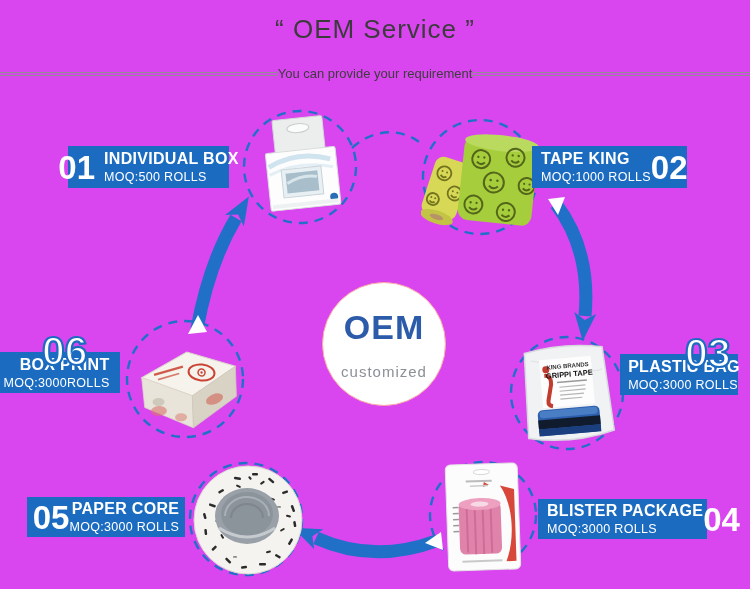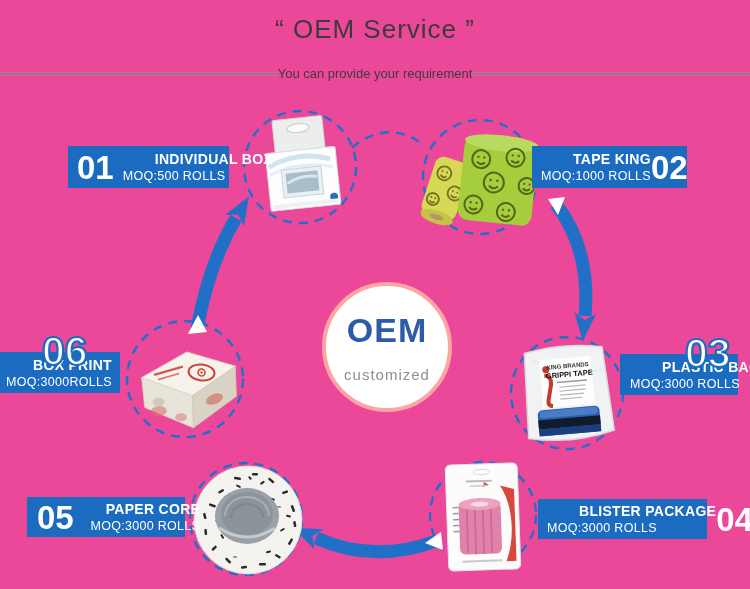--- a/index.html
+++ b/index.html
@@ -1,48 +1,48 @@
 <!DOCTYPE html>
 <html><head>
 <meta charset="utf-8">
 <style>
   html,body{margin:0;padding:0;background:#fff;}
-  .stage{position:relative;width:750px;height:589px;background:#ec4899;overflow:hidden;
+  .stage{position:relative;width:750px;height:589px;background:#d946ef;overflow:hidden;
          font-family:"Liberation Sans",sans-serif;}
   
   .hdr-title{position:absolute;top:14px;left:0;right:0;text-align:center;
              font-size:26px;color:#3b3b3b;letter-spacing:1px;}
   .hdr-sub{position:absolute;top:66px;left:0;right:0;display:flex;align-items:center;}
   .rule{flex:1;height:2px;border-top:1px solid #8e8e8e;border-bottom:1px solid #8e8e8e;}
   .hdr-sub .txt{margin:0 0;font-size:13px;color:#3d3d3d;white-space:nowrap;text-align:right;}
   
   .bg-svg{position:absolute;left:0;top:0;z-index:1;}
   .img-svg{position:absolute;z-index:2;}
   
   .lbl{position:absolute;background:#1b6cc1;color:#fff;display:flex;align-items:center;
-       box-sizing:border-box;z-index:3;}
+       box-sizing:border-box;z-index:3;justify-content:center;}
   .lbl .num{font-size:33px;font-weight:bold;line-height:1;}
   .lbl .txt{display:flex;flex-direction:column;justify-content:center;}
-  .t1{font-size:14px;font-weight:bold;letter-spacing:.3px;white-space:nowrap;margin-left:32px;}
+  .t1{font-size:16px;font-weight:bold;letter-spacing:.3px;white-space:nowrap;}
   .t2{font-size:12.5px;margin-top:2px;letter-spacing:.3px;white-space:nowrap;}
   #l1{left:68px;top:146px;width:161px;height:42px;padding:0 9px;gap:9px;}
   #l2{left:532px;top:146px;width:155px;height:42px;padding:0 9px;justify-content:space-between;}
   #l3{left:620px;top:354px;width:118px;height:41px;padding-left:10px;}
   #l4{left:538px;top:499px;width:169px;height:40px;padding:0 9px;justify-content:space-between;}
   #l5{left:27px;top:497px;width:158px;height:40px;padding:0 10px;}
   #l5 .txt{flex:1;align-items:flex-end;}
   #l6{left:0;top:352px;width:120px;height:41px;justify-content:center;padding-right:7px;}
   #l6 .txt{align-items:flex-end;}
   .bignum{position:absolute;z-index:4;font-size:41px;font-weight:bold;line-height:1;
           color:#fff;-webkit-text-stroke:2.2px #1b6cc1;text-shadow:0 0 1px #1b6cc1;}
   #n3{left:685px;top:333px;}
   #n6{left:6px;top:331px;margin-left:36px;}
   
   #center{position:absolute;left:322px;top:282px;width:122px;height:122px;background:#fff;
-          border:4px solid #fca5a5;border-radius:50%;display:flex;flex-direction:column;
+          border:1px solid #fca5a5;border-radius:50%;display:flex;flex-direction:column;
           align-items:center;justify-content:center;z-index:2;}
   .oem{font-size:34px;font-weight:bold;color:#2b5ba9;letter-spacing:1px;}
   .cust{font-size:15px;color:#8b9096;margin-top:16px;letter-spacing:1px;}
   
   .dash{fill:none;stroke:#2070c8;stroke-width:2.4;stroke-dasharray:9 7;}
   .arrow{fill:none;stroke:#2070c8;stroke-width:13;}
   .smf{fill:#53661a;stroke:none;}
   .smy{fill:#72731f;stroke:none;}
 </style>
 </head>

